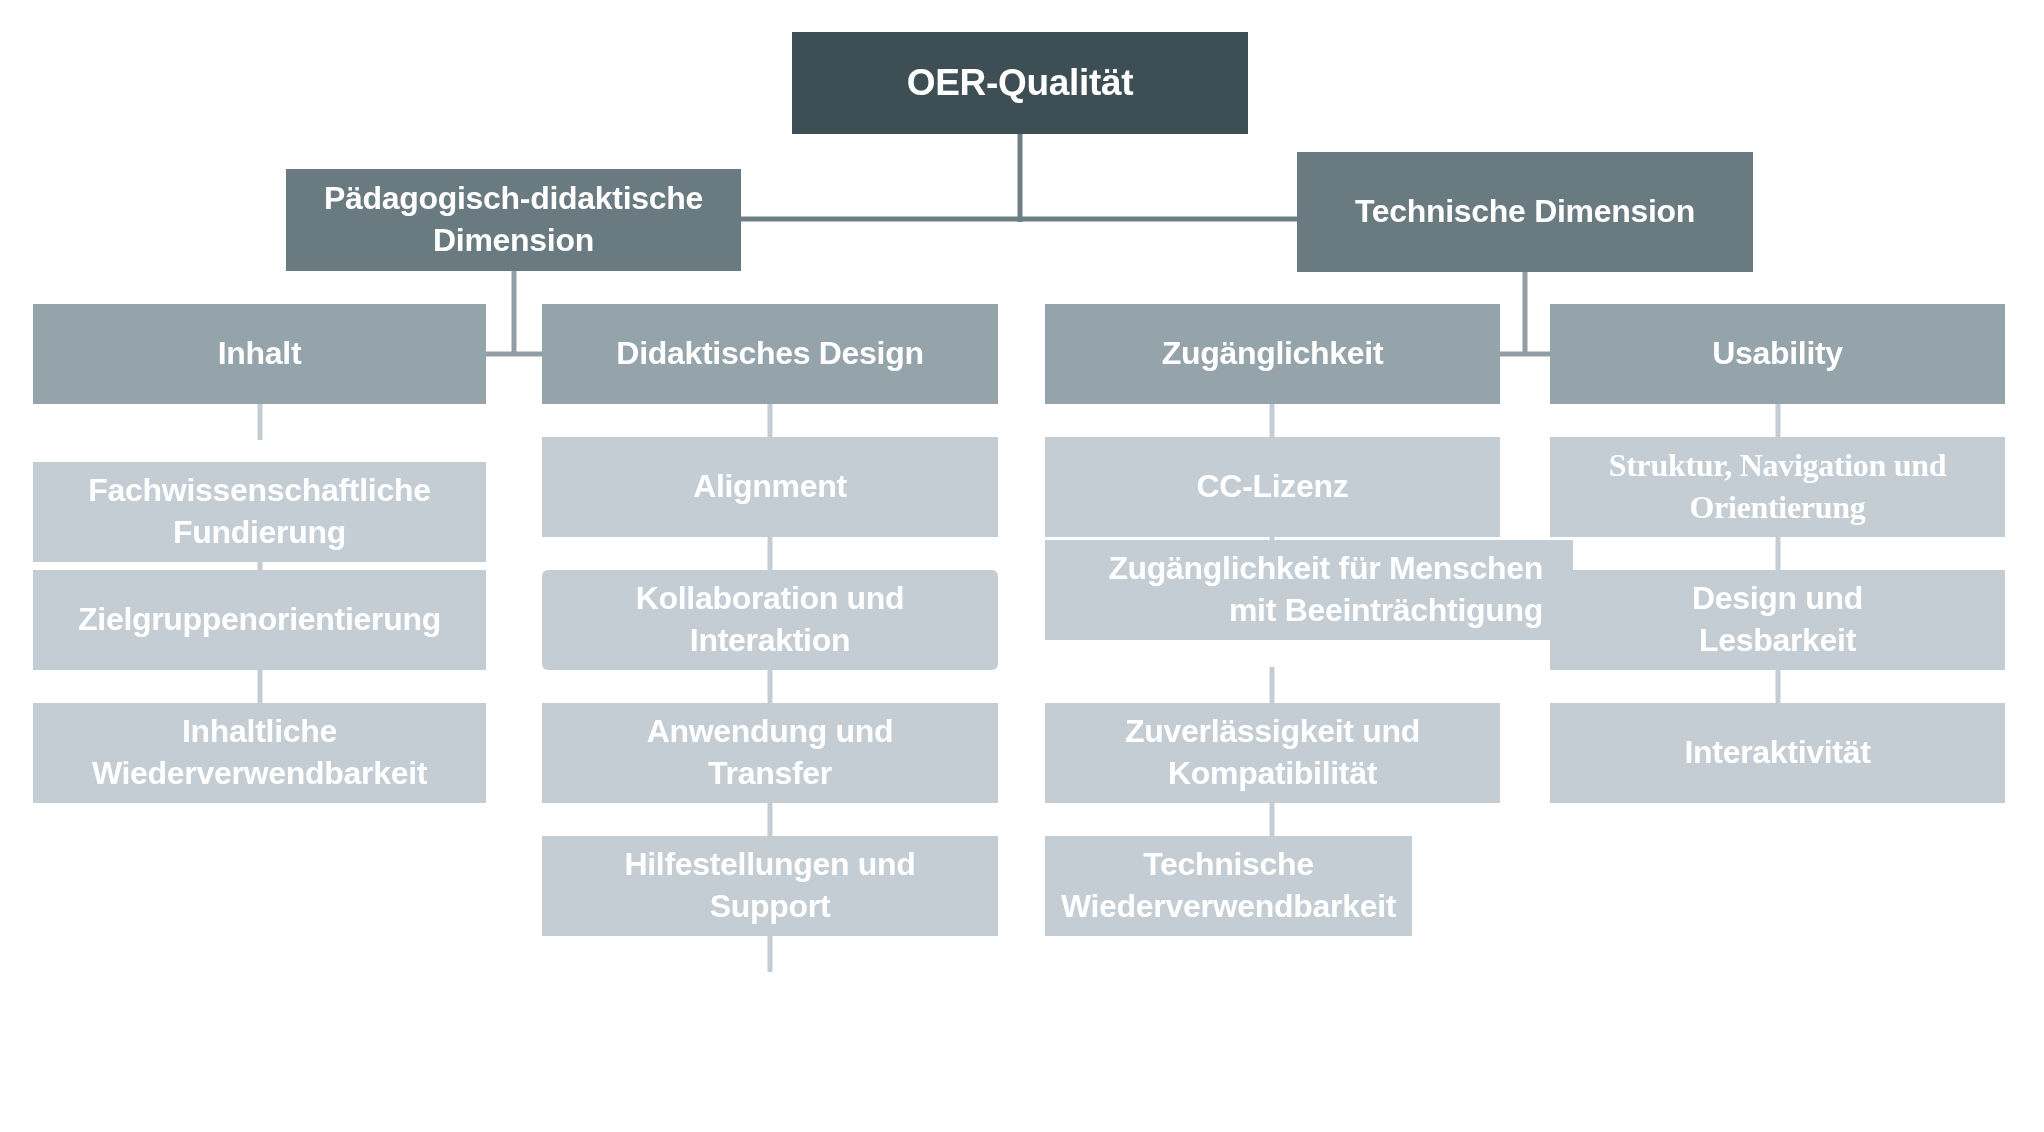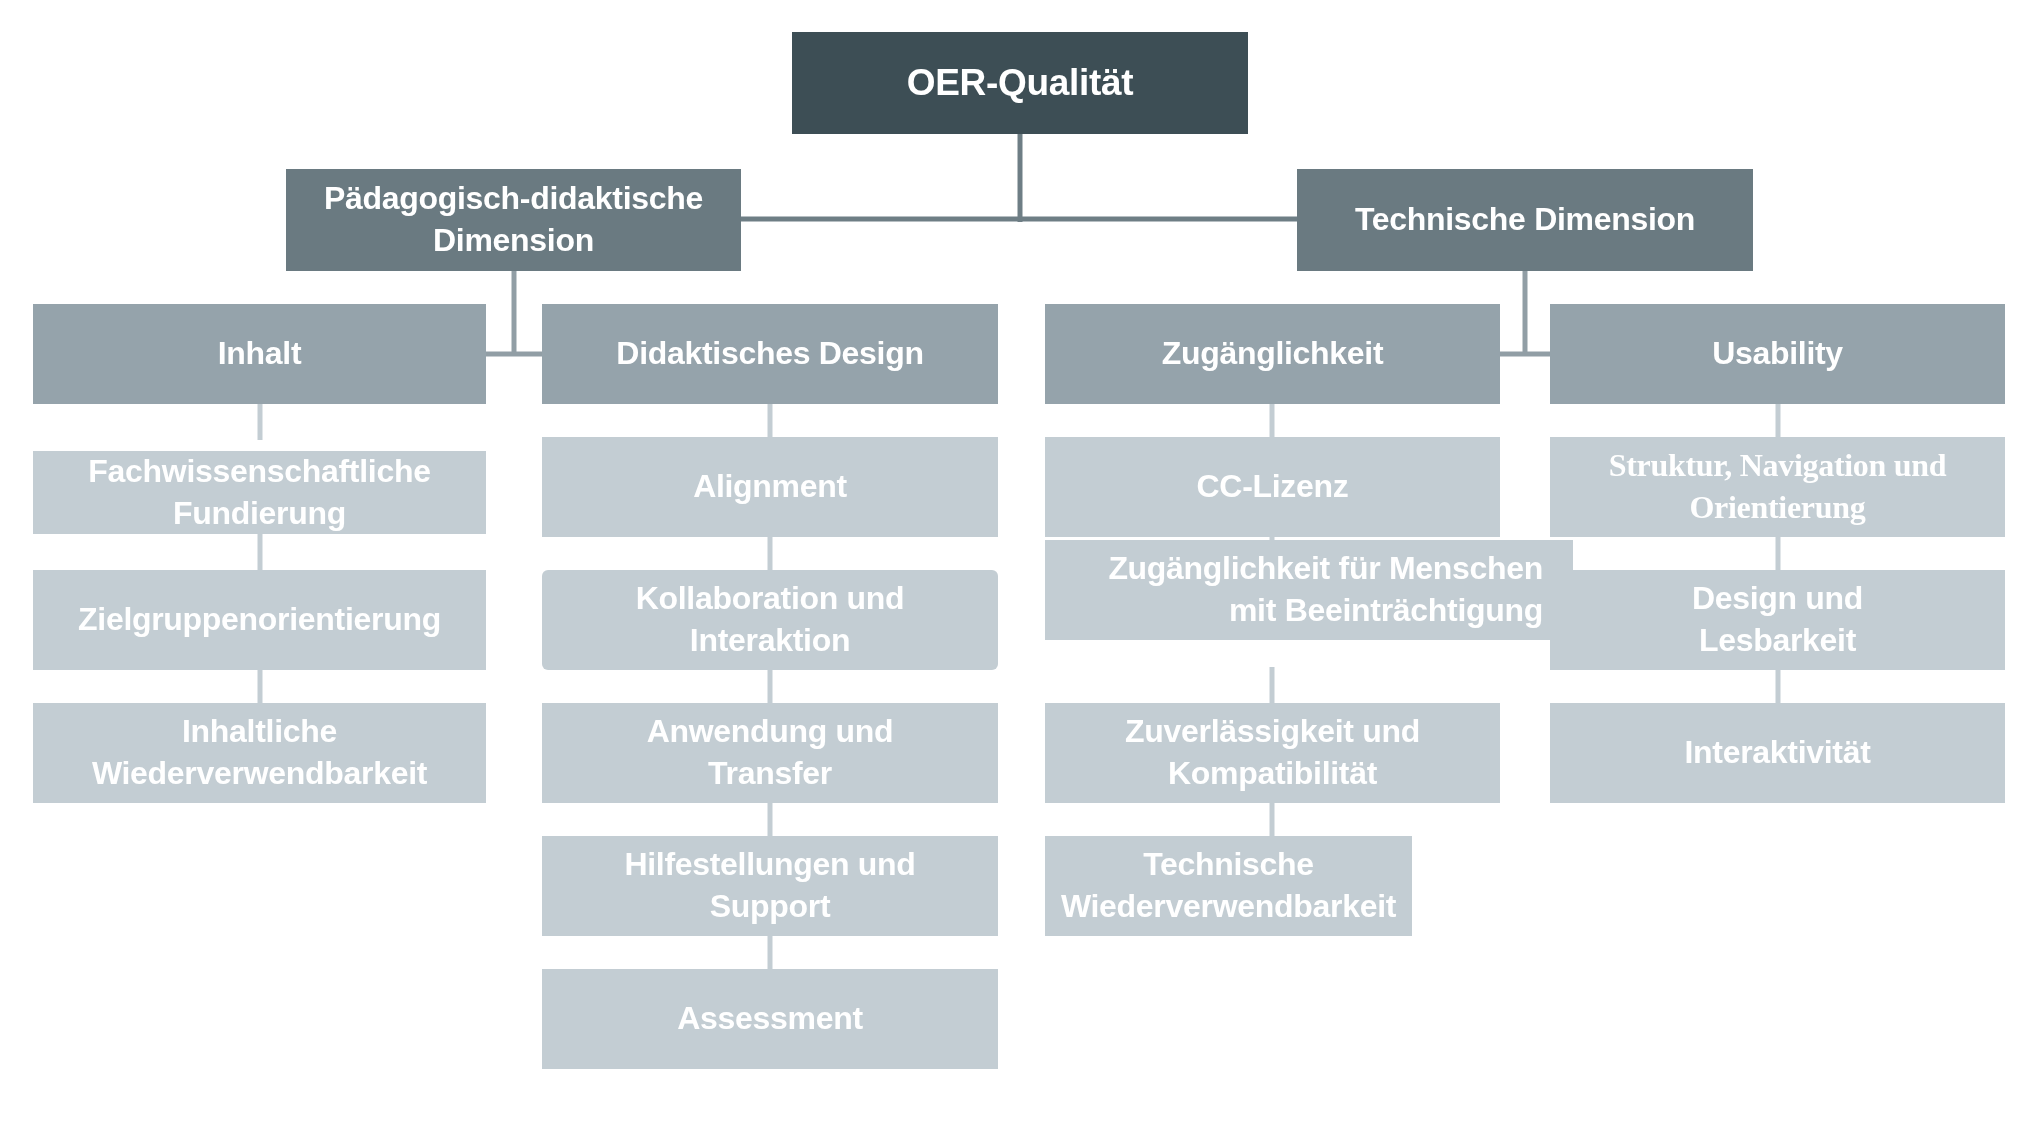--- a/index.html
+++ b/index.html
@@ -84,41 +84,40 @@
 
     <line class="ln-item" x1="1778" y1="401" x2="1778" y2="440"></line>
     <line class="ln-item" x1="1778" y1="534" x2="1778" y2="573"></line>
     <line class="ln-item" x1="1778" y1="667" x2="1778" y2="706"></line>
   </svg>
 
   <div class="node lvl-root" style="left:792px; top:32px; width:456px; height:102px;">OER-Qualität</div>
 
   <div class="node lvl-dim" style="left:286px; top:169px; width:455px; height:102px;">Pädagogisch-didaktische
 Dimension</div>
-  <div class="node lvl-dim" style="left:1297px; top:169px; width:456px; height:102px;">Technische Dimension</div>
+  <div class="node lvl-dim" style="left:1297px; top:152px; width:456px; height:120px;">Technische Dimension</div>
 
   <div class="node lvl-cat" style="left:33px; top:304px; width:453px; height:100px;">Inhalt</div>
   <div class="node lvl-cat" style="left:542px; top:304px; width:456px; height:100px;">Didaktisches Design</div>
   <div class="node lvl-cat" style="left:1045px; top:304px; width:455px; height:100px;">Zugänglichkeit</div>
   <div class="node lvl-cat" style="left:1550px; top:304px; width:455px; height:100px;">Usability</div>
 
-  <div class="node lvl-item" style="left:33px; top:451px; width:453px; height:83px;">Fachwissenschaftliche
+  <div class="node lvl-item" style="left:33px; top:462px; width:453px; height:100px;">Fachwissenschaftliche
 Fundierung</div>
   <div class="node lvl-item" style="left:33px; top:570px; width:453px; height:100px;">Zielgruppenorientierung</div>
   <div class="node lvl-item" style="left:33px; top:703px; width:453px; height:100px;">Inhaltliche
 Wiederverwendbarkeit</div>
 
   <div class="node lvl-item" style="left:542px; top:437px; width:456px; height:100px;">Alignment</div>
   <div class="node lvl-item" style="left:542px; top:570px; width:456px; height:100px;border-radius:6px;">Kollaboration und
 Interaktion</div>
   <div class="node lvl-item" style="left:542px; top:703px; width:456px; height:100px;">Anwendung und
 Transfer</div>
   <div class="node lvl-item" style="left:542px; top:836px; width:456px; height:100px;">Hilfestellungen und
 Support</div>
-  <div class="node lvl-item" style="left:542px; top:969px; width:456px; height:100px;">Assessment</div>
 
   <div class="node lvl-item" style="left:1045px; top:437px; width:455px; height:100px;">CC-Lizenz</div>
   <div class="node lvl-item ta-right" style="left:1045px; top:540px; width:528px; height:100px;padding-left:48px;">Zugänglichkeit für Menschen
 mit Beeinträchtigung</div>
   <div class="node lvl-item" style="left:1045px; top:703px; width:455px; height:100px;">Zuverlässigkeit und
 Kompatibilität</div>
   <div class="node lvl-item" style="left:1045px; top:836px; width:367px; height:100px;">Technische
 Wiederverwendbarkeit</div>
 
   <div class="node lvl-item" style="left:1550px; top:437px; width:455px; height:100px;font-family:Liberation Serif, serif;">Struktur, Navigation und

